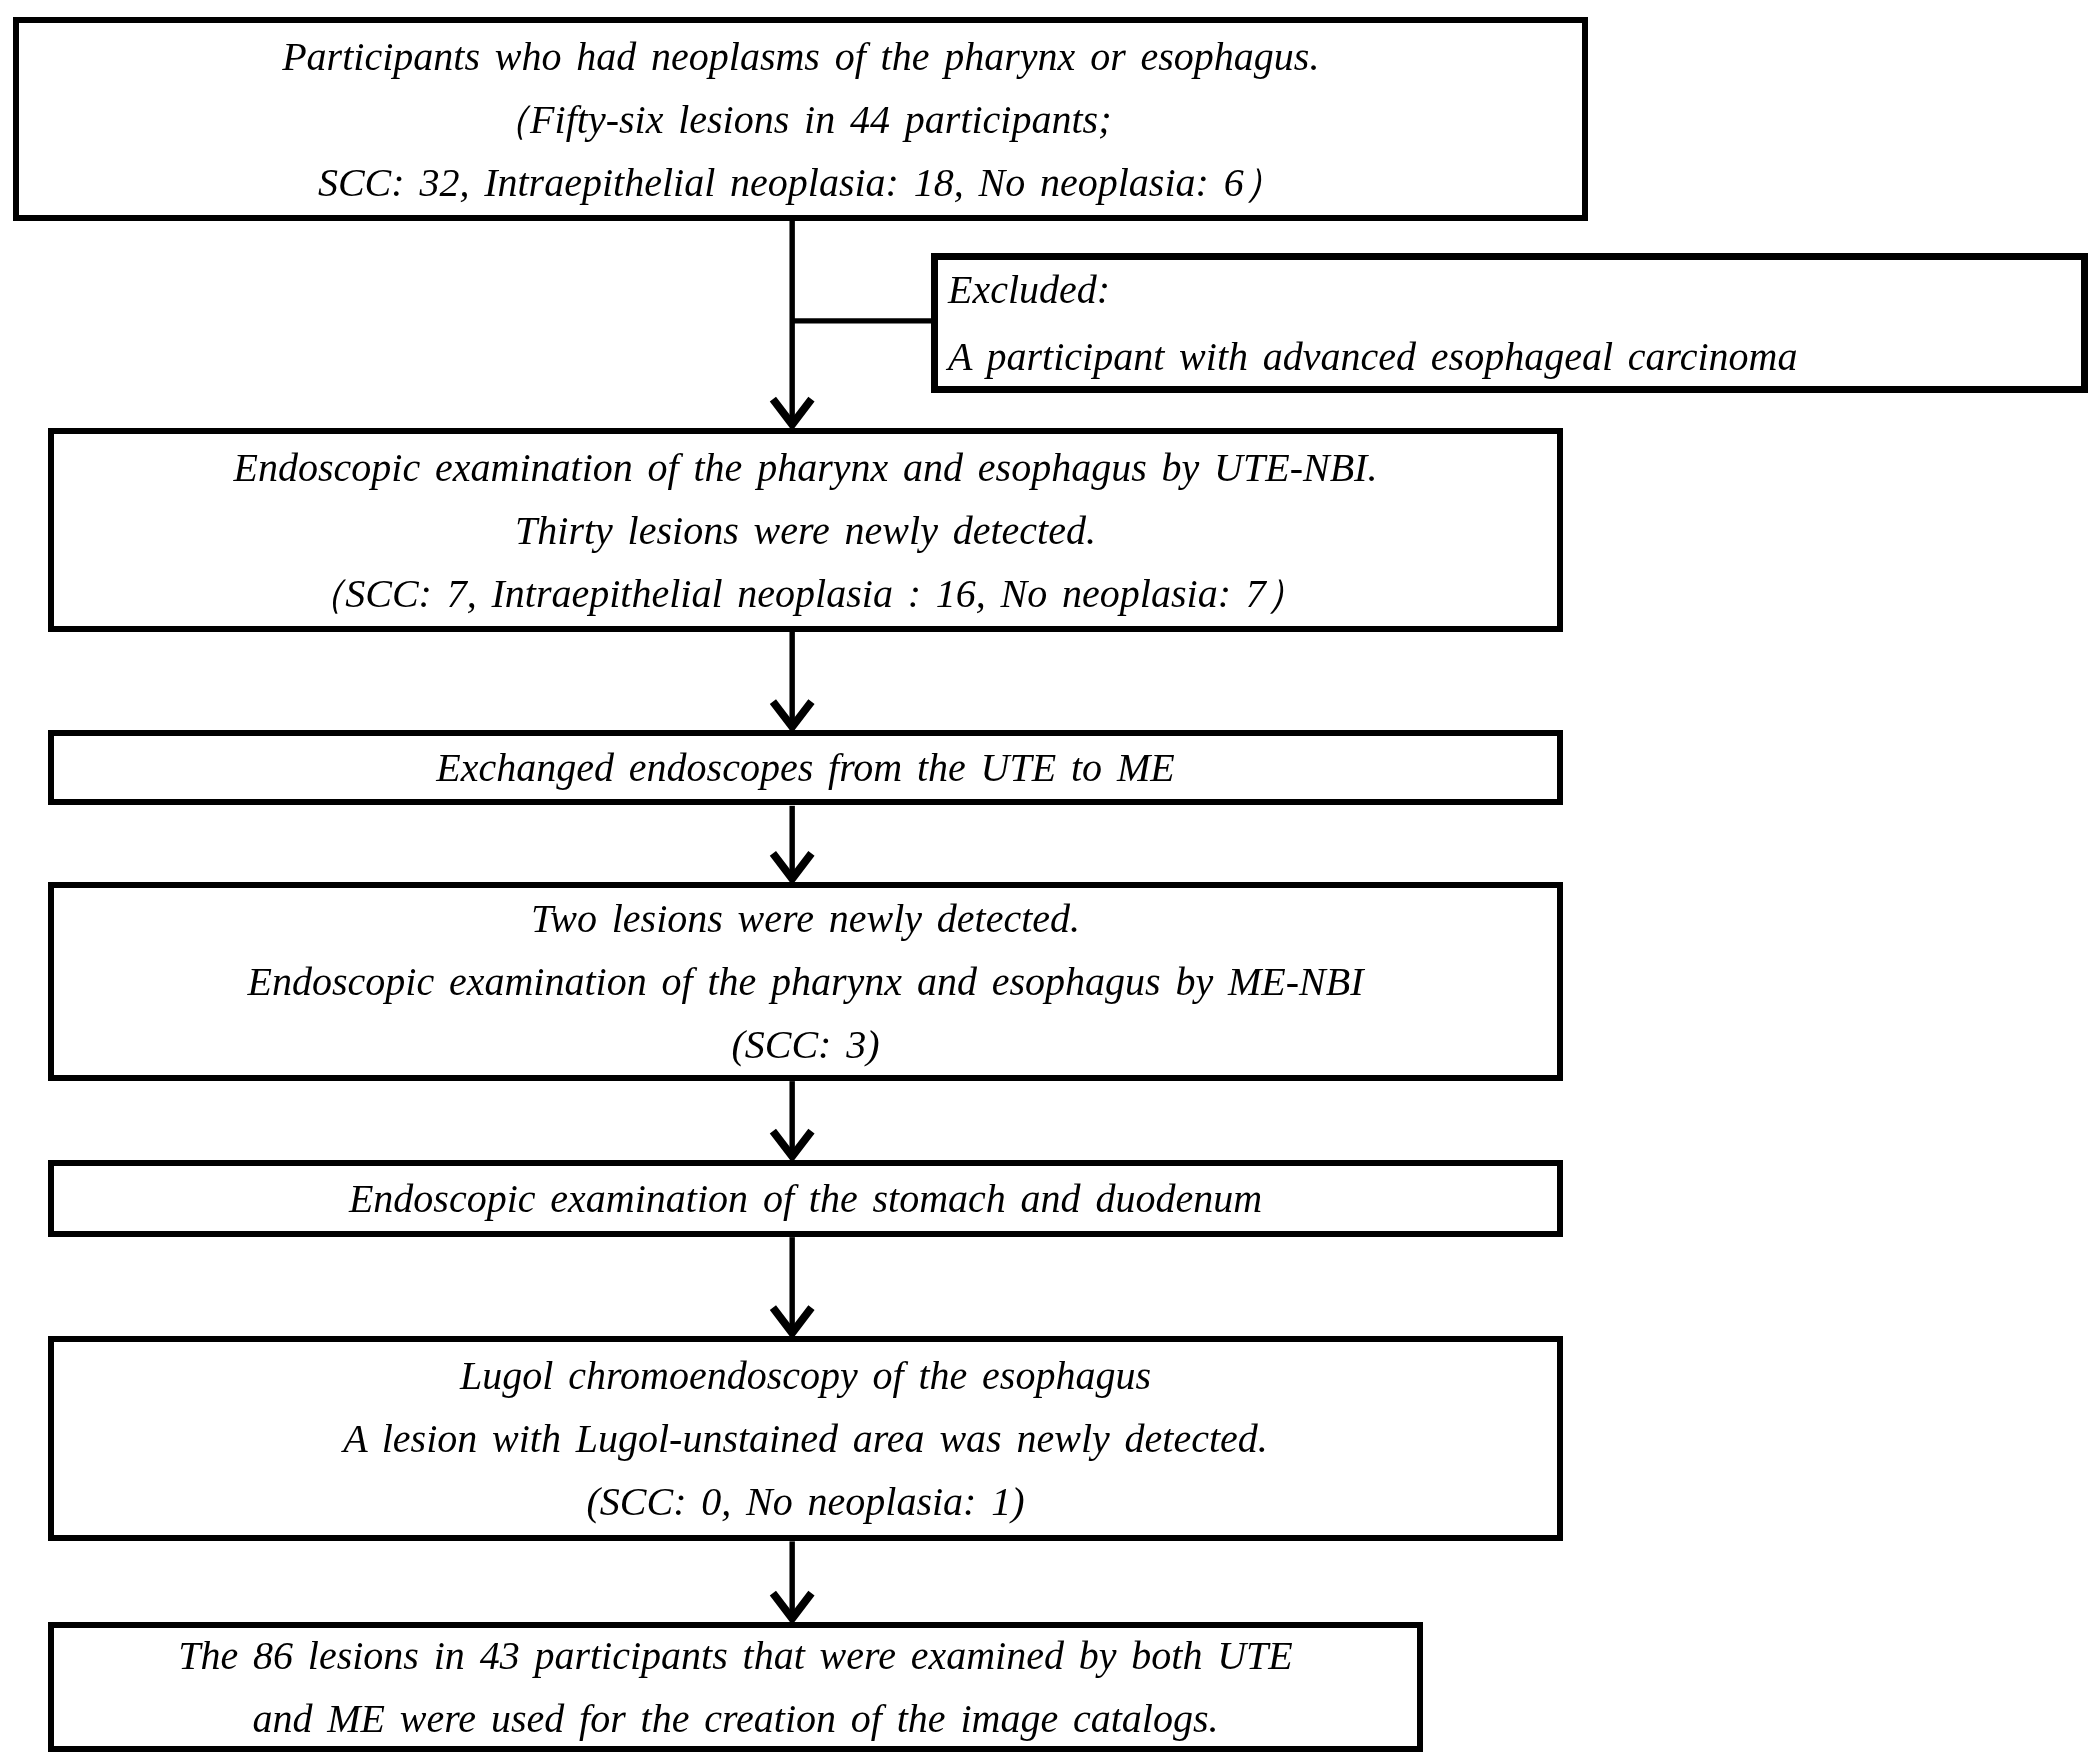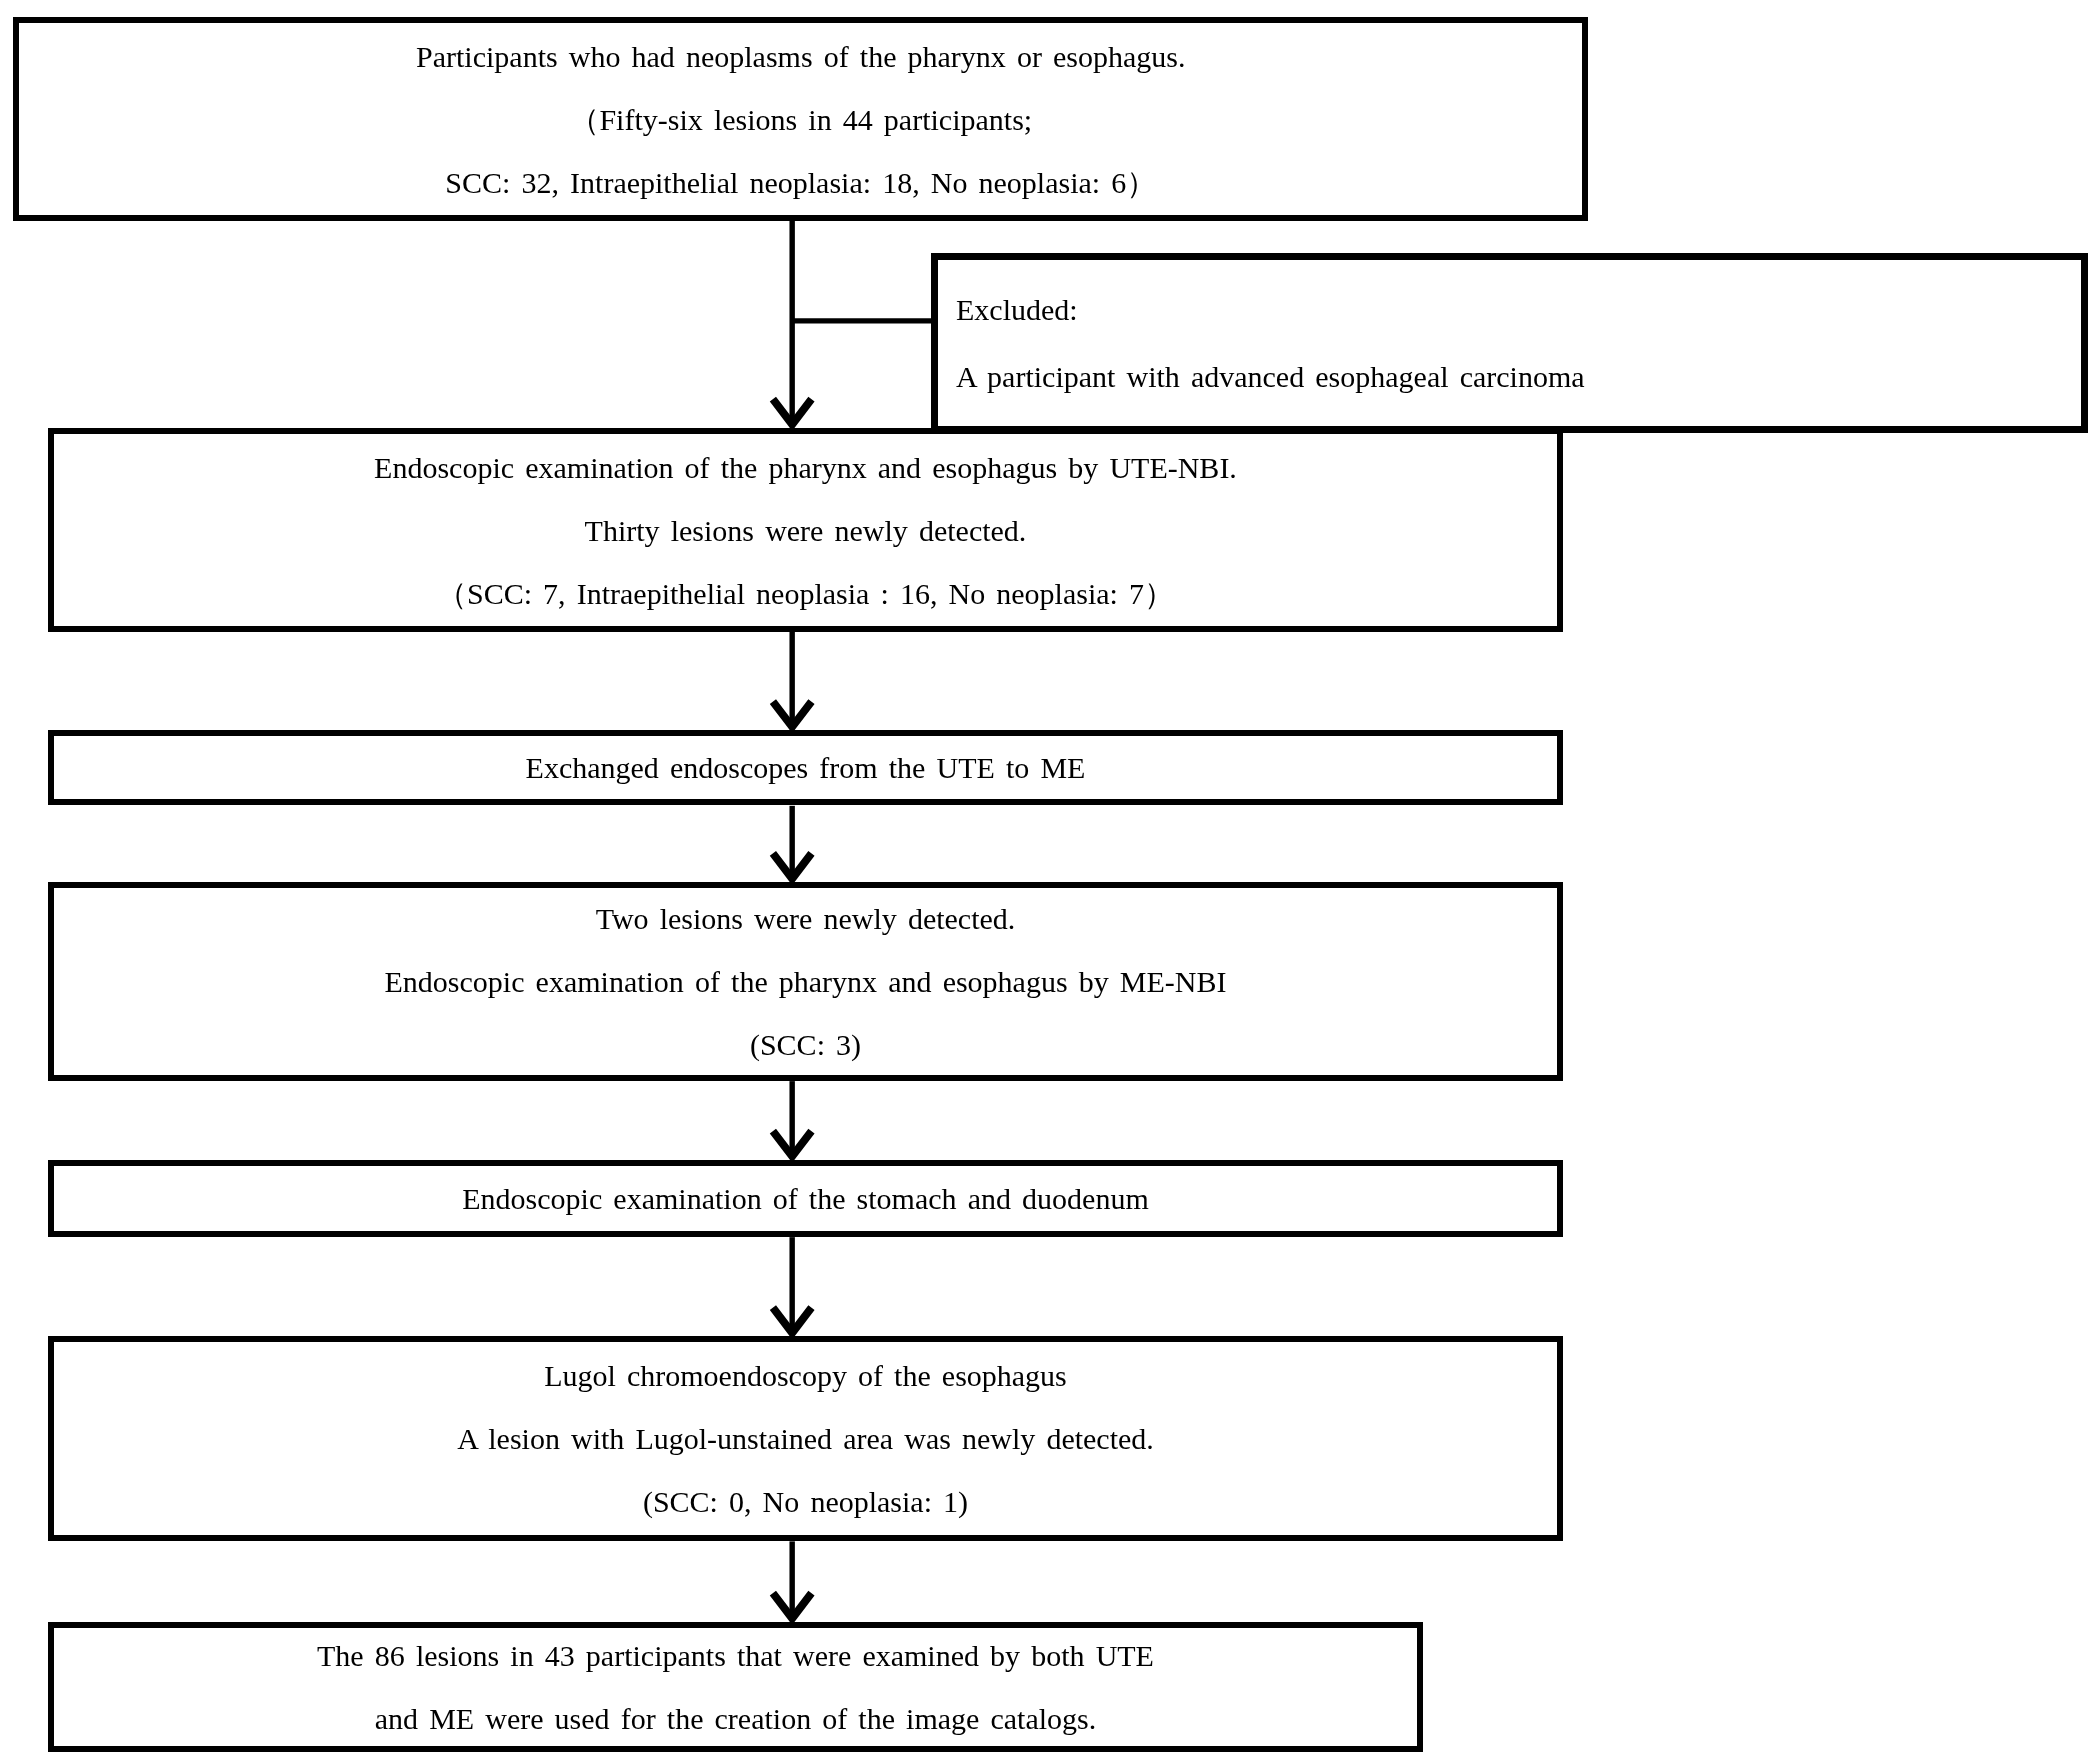--- a/index.html
+++ b/index.html
@@ -19,32 +19,33 @@
     position: absolute;
     box-sizing: border-box;
     border: 6.6px solid #000000;
     background: #ffffff;
     display: flex;
     flex-direction: column;
     justify-content: center;
     z-index: 2;
   }
   .fbox .line {
-    font-size: 30px;
+    font-size: 40px;
     line-height: 63px;
     text-align: center;
     word-spacing: 0.12em;
     white-space: nowrap;
+    font-style: italic;
   }
   .fbox.align-left .line {
     text-align: left;
     line-height: 67px;
   }
   #box-participants   { left: 13.3px;   top: 17px;   width: 1575px; height: 204px; }
-  #box-excluded       { left: 931px; top: 253px;  width: 1157px; height: 180px; border-width: 7.8px; padding-left: 18px; }
+  #box-excluded       { left: 931px; top: 253px;  width: 1157px; height: 140px; border-width: 7.8px; padding-left: 10px; }
   #box-ute-nbi        { left: 48px;   top: 428px;  width: 1515px; height: 204px; }
   #box-exchange       { left: 48px;   top: 730px; width: 1515px; height: 75px; }
   #box-me-nbi         { left: 48px;   top: 882px; width: 1515px; height: 199px; }
   #box-stomach        { left: 48px;   top: 1160px; width: 1515px; height: 77px; }
   #box-lugol          { left: 48px;   top: 1336px; width: 1515px; height: 205px; align-items: center; }
   #box-final          { left: 48px;   top: 1622px; width: 1375px; height: 130px; }
   #connector-layer {
     position: absolute;
     left: 0; top: 0;
     width: 2097px;

